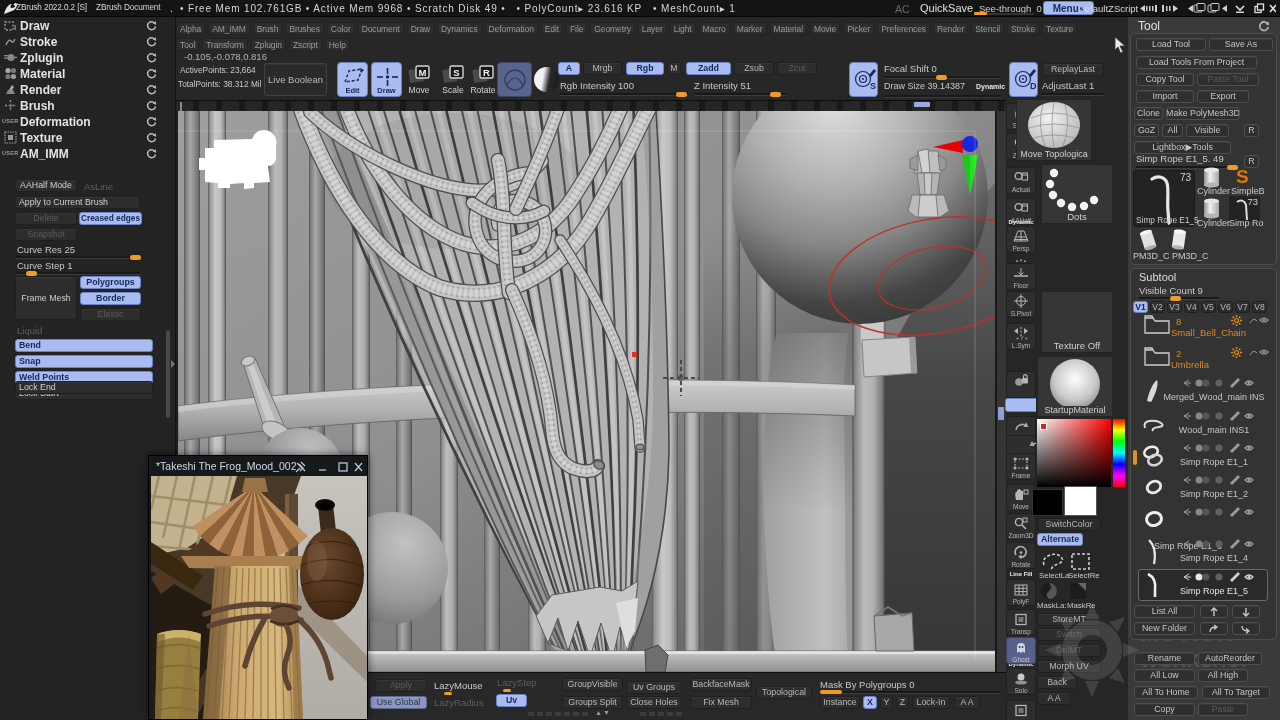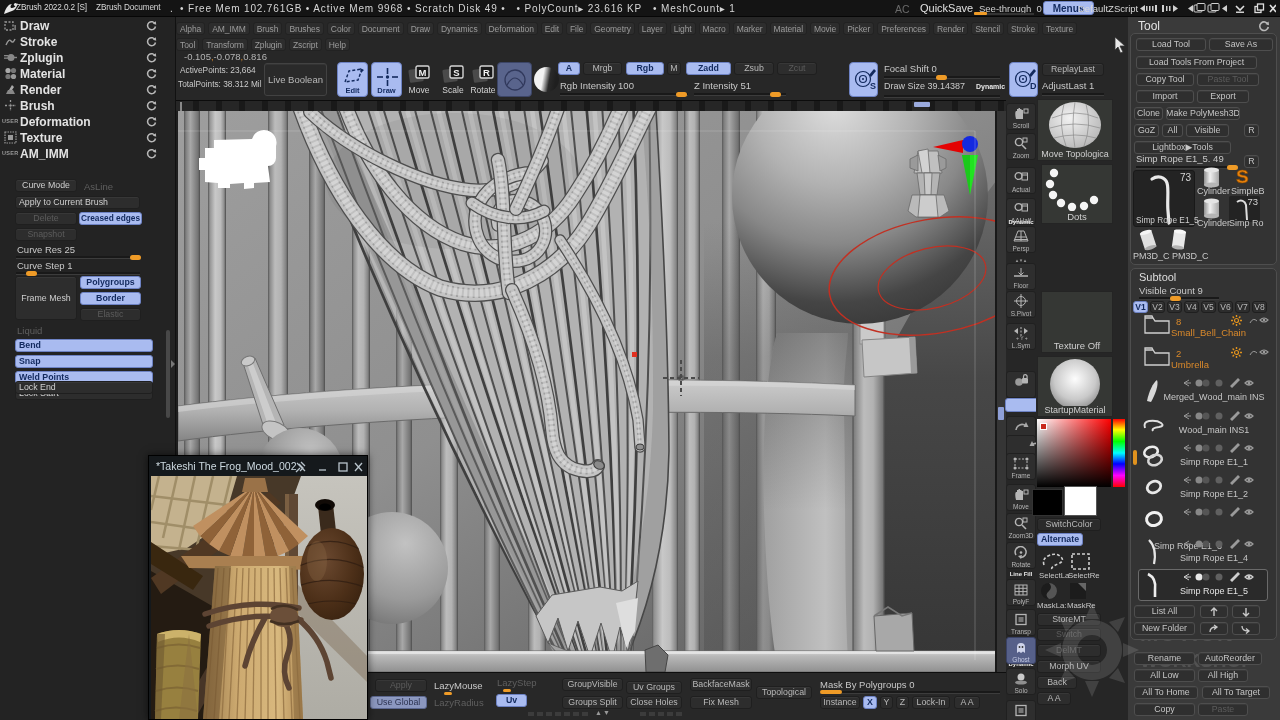--- a/index.html
+++ b/index.html
@@ -253,21 +253,21 @@
         </svg></span>
     </div>
     <div class="sbrow" style="top:146px;">
       <span class="usr" style="top:4px;">USER</span>
       <span class="nm">AM_IMM</span>
       <span class="rl"><svg width="11" height="11" viewBox="0 0 11 11">
           <path d="M9.2 4 A4 4 0 1 0 9.5 6.5" fill="none" stroke="#b9b9b9" stroke-width="1.5"></path>
           <path d="M9.8 1.2 L10.2 4.8 L6.8 3.6 Z" fill="#b9b9b9"></path>
         </svg></span>
     </div>
-    <div class="btn" style="left:15px;top:179px;width:62px;color:#d0d0d0;">Curve Mode</div>
+    <div class="btn" style="left:15px;top:179px;width:62px;color:#d0d0d0;">AAHalf Mode</div>
     <span class="gtx" style="left:84px;top:181px;">AsLine</span>
     <div class="btn" style="left:15px;top:196px;width:125px;color:#d0d0d0;justify-content:flex-start;padding-left:3px;">Apply to Current Brush</div>
     <div class="btn dis" style="left:15px;top:212px;width:62px;">Delete</div>
     <div class="btn blue" style="left:79px;top:212px;width:63px;font-size:8.3px;">Creased edges</div>
     <div class="btn dis" style="left:15px;top:228px;width:62px;">Snapshot</div>
     <span class="dtx" style="left:17px;top:244px;">Curve Res 25</span>
     <div class="trk" style="left:16px;top:256px;width:124px;"></div>
     <div class="knob" style="left:130px;top:255px;"></div>
     <span class="dtx" style="left:17px;top:260px;top:260px;">Curve Step 1</span>
     <div class="trk" style="left:16px;top:272px;width:124px;"></div>
@@ -685,21 +685,21 @@
     <div class="btn blue" style="left:1005px;top:398px;width:31px;height:14px;font-size:8.5px;padding-left:48px;">Gxyz</div>
     <div class="abs" style="left:1006px;top:637px;width:30px;height:27px;background:#566089;border:1px solid #3a4266;border-radius:3px;">
       <div class="abs" style="left:6px;top:2px;"><svg width="16" height="13" viewBox="0 0 16 13">
           <path d="M4 12 V6 a4 4 0 0 1 8 0 V12 l-2-1.5 L8 12 L6 10.5 Z" fill="#cfd4ea"></path>
           <circle cx="6.5" cy="6" r=".9" fill="#333"></circle>
           <circle cx="9.5" cy="6" r=".9" fill="#333"></circle>
         </svg></div>
       <div class="abs" style="bottom:0;width:100%;text-align:center;color:#c3c9e2;font-size:6.5px;">Ghost</div>
     </div>
     <div class="abs" style="left:1036px;top:100px;width:92px;height:620px;background:#262626;"></div>
-    <div class="thbx" style="left:1037px;top:99px;width:76px;height:62px;"><svg width="74" height="50" viewBox="0 0 74 50">
+    <div class="thbx" style="left:1016px;top:99px;width:76px;height:62px;"><svg width="74" height="50" viewBox="0 0 74 50">
         <defs>
           <radialGradient id="mtg" cx=".4" cy=".35" r=".9">
             <stop offset="0" stop-color="#f2f2f2"></stop>
             <stop offset=".7" stop-color="#bdbdbd"></stop>
             <stop offset="1" stop-color="#8a8a8a"></stop>
           </radialGradient>
         </defs>
         <ellipse cx="37" cy="25" rx="26" ry="23" fill="url(#mtg)"></ellipse>
         <path d="M14 18 Q37 8 60 18 M12 28 Q37 20 62 28 M16 38 Q37 32 58 38 M26 4 Q20 25 28 46 M37 2 Q33 25 37 48 M48 4 Q54 25 46 46" fill="none" stroke="#8a8a8a" stroke-width=".7"></path>
       </svg><div class="lb" style="font-size:9px;">Move Topologica</div></div>

